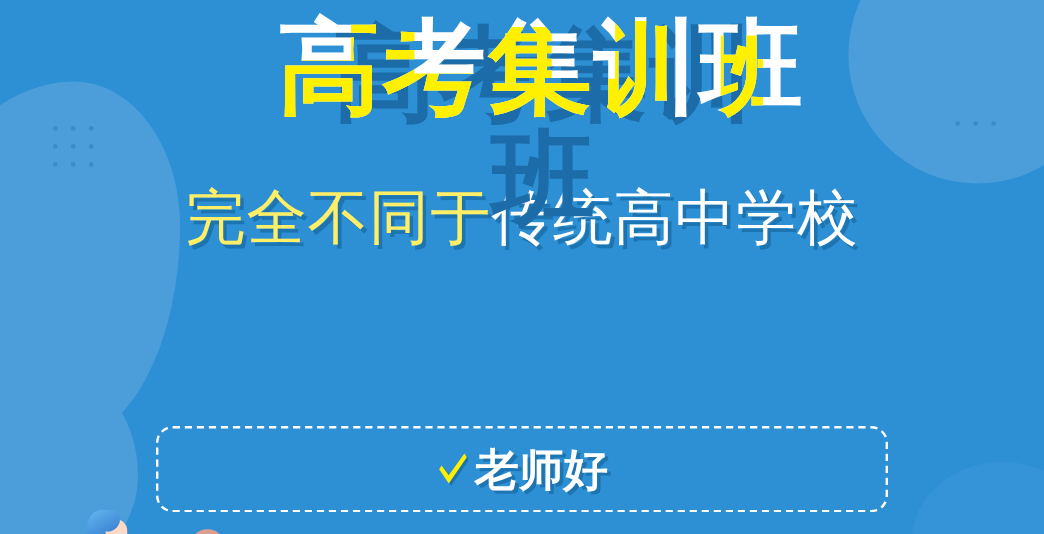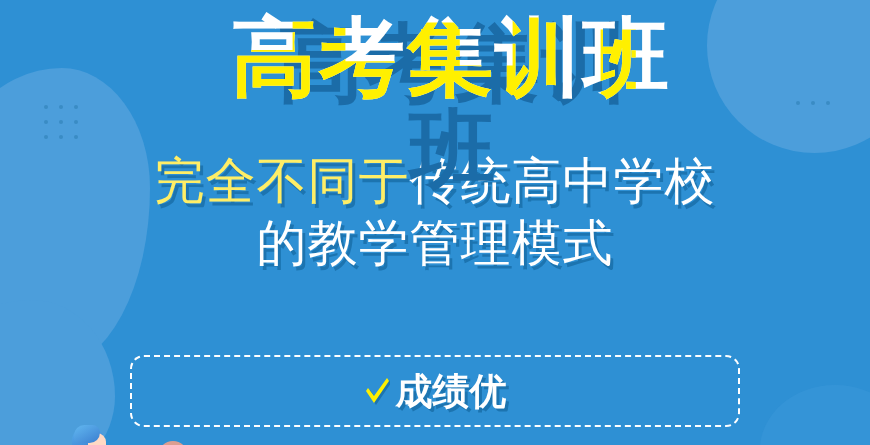--- a/index.html
+++ b/index.html
@@ -236,32 +236,31 @@
   <div id="headline">
     <span class="hl-text">
       <span class="hl-text hl-shadow">高考集训班</span>
       <span class="hl-text hl-white">高考集训班</span>
       <span class="hl-text hl-yellow">高考集训班</span>
     </span>
   </div>
 
   <div id="subtitle">
     <span class="sub-line"><span class="y">完全不同于</span><span>传统高中学校</span></span>
-    <span class="sub-line"><span>的教学管理模式</span></span>
   </div>
 
   <div id="features">
-
-
 
     <div class="feature">
       <span class="check-icon">
         <svg width="26" height="30" viewBox="0 0 26 30">
           <path d="M2 15 L4 12 L10 20 L23 2 L25 5 L10 27 Z" fill="#1c74b0" transform="translate(2,2)"></path>
           <path d="M2 15 L4 12 L10 20 L23 2 L25 5 L10 27 Z" fill="#fff000"></path>
         </svg>
       </span>
-      <span class="feature-label">成绩优</span>
+      <span class="feature-label">老师好</span>
     </div>
 
+
+
   </div>
 
 </div>
 
 </body></html>

